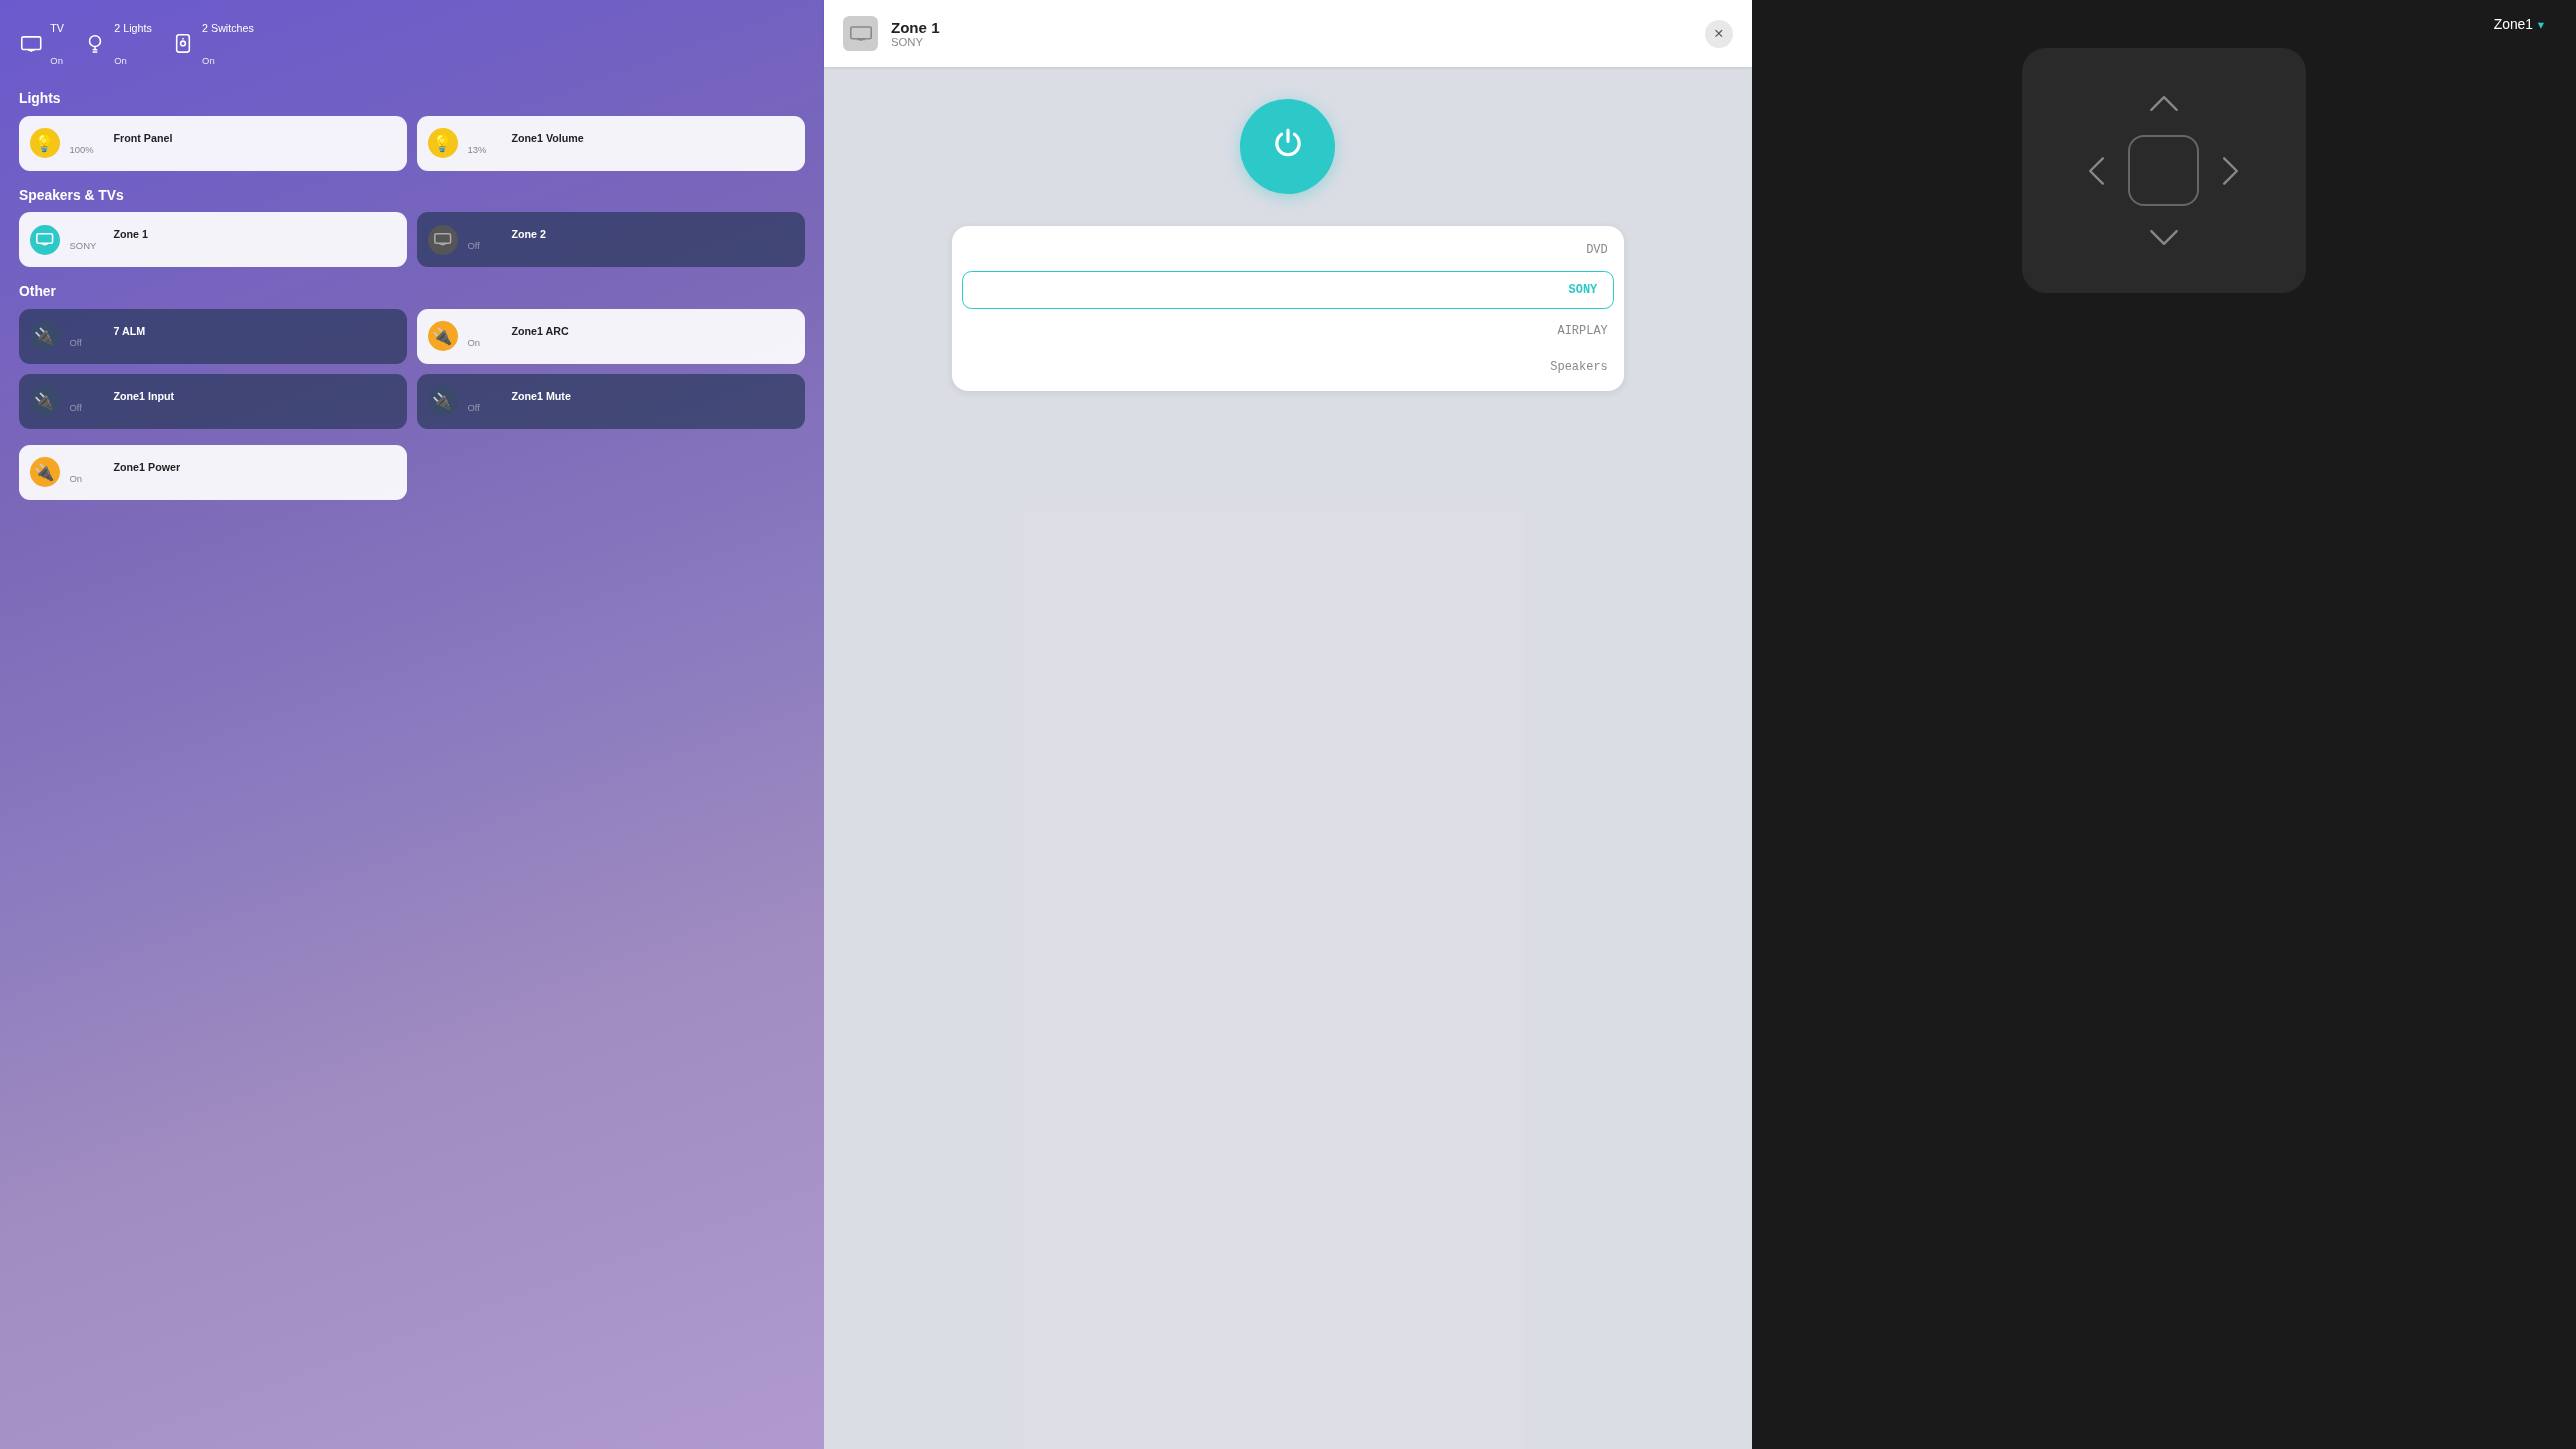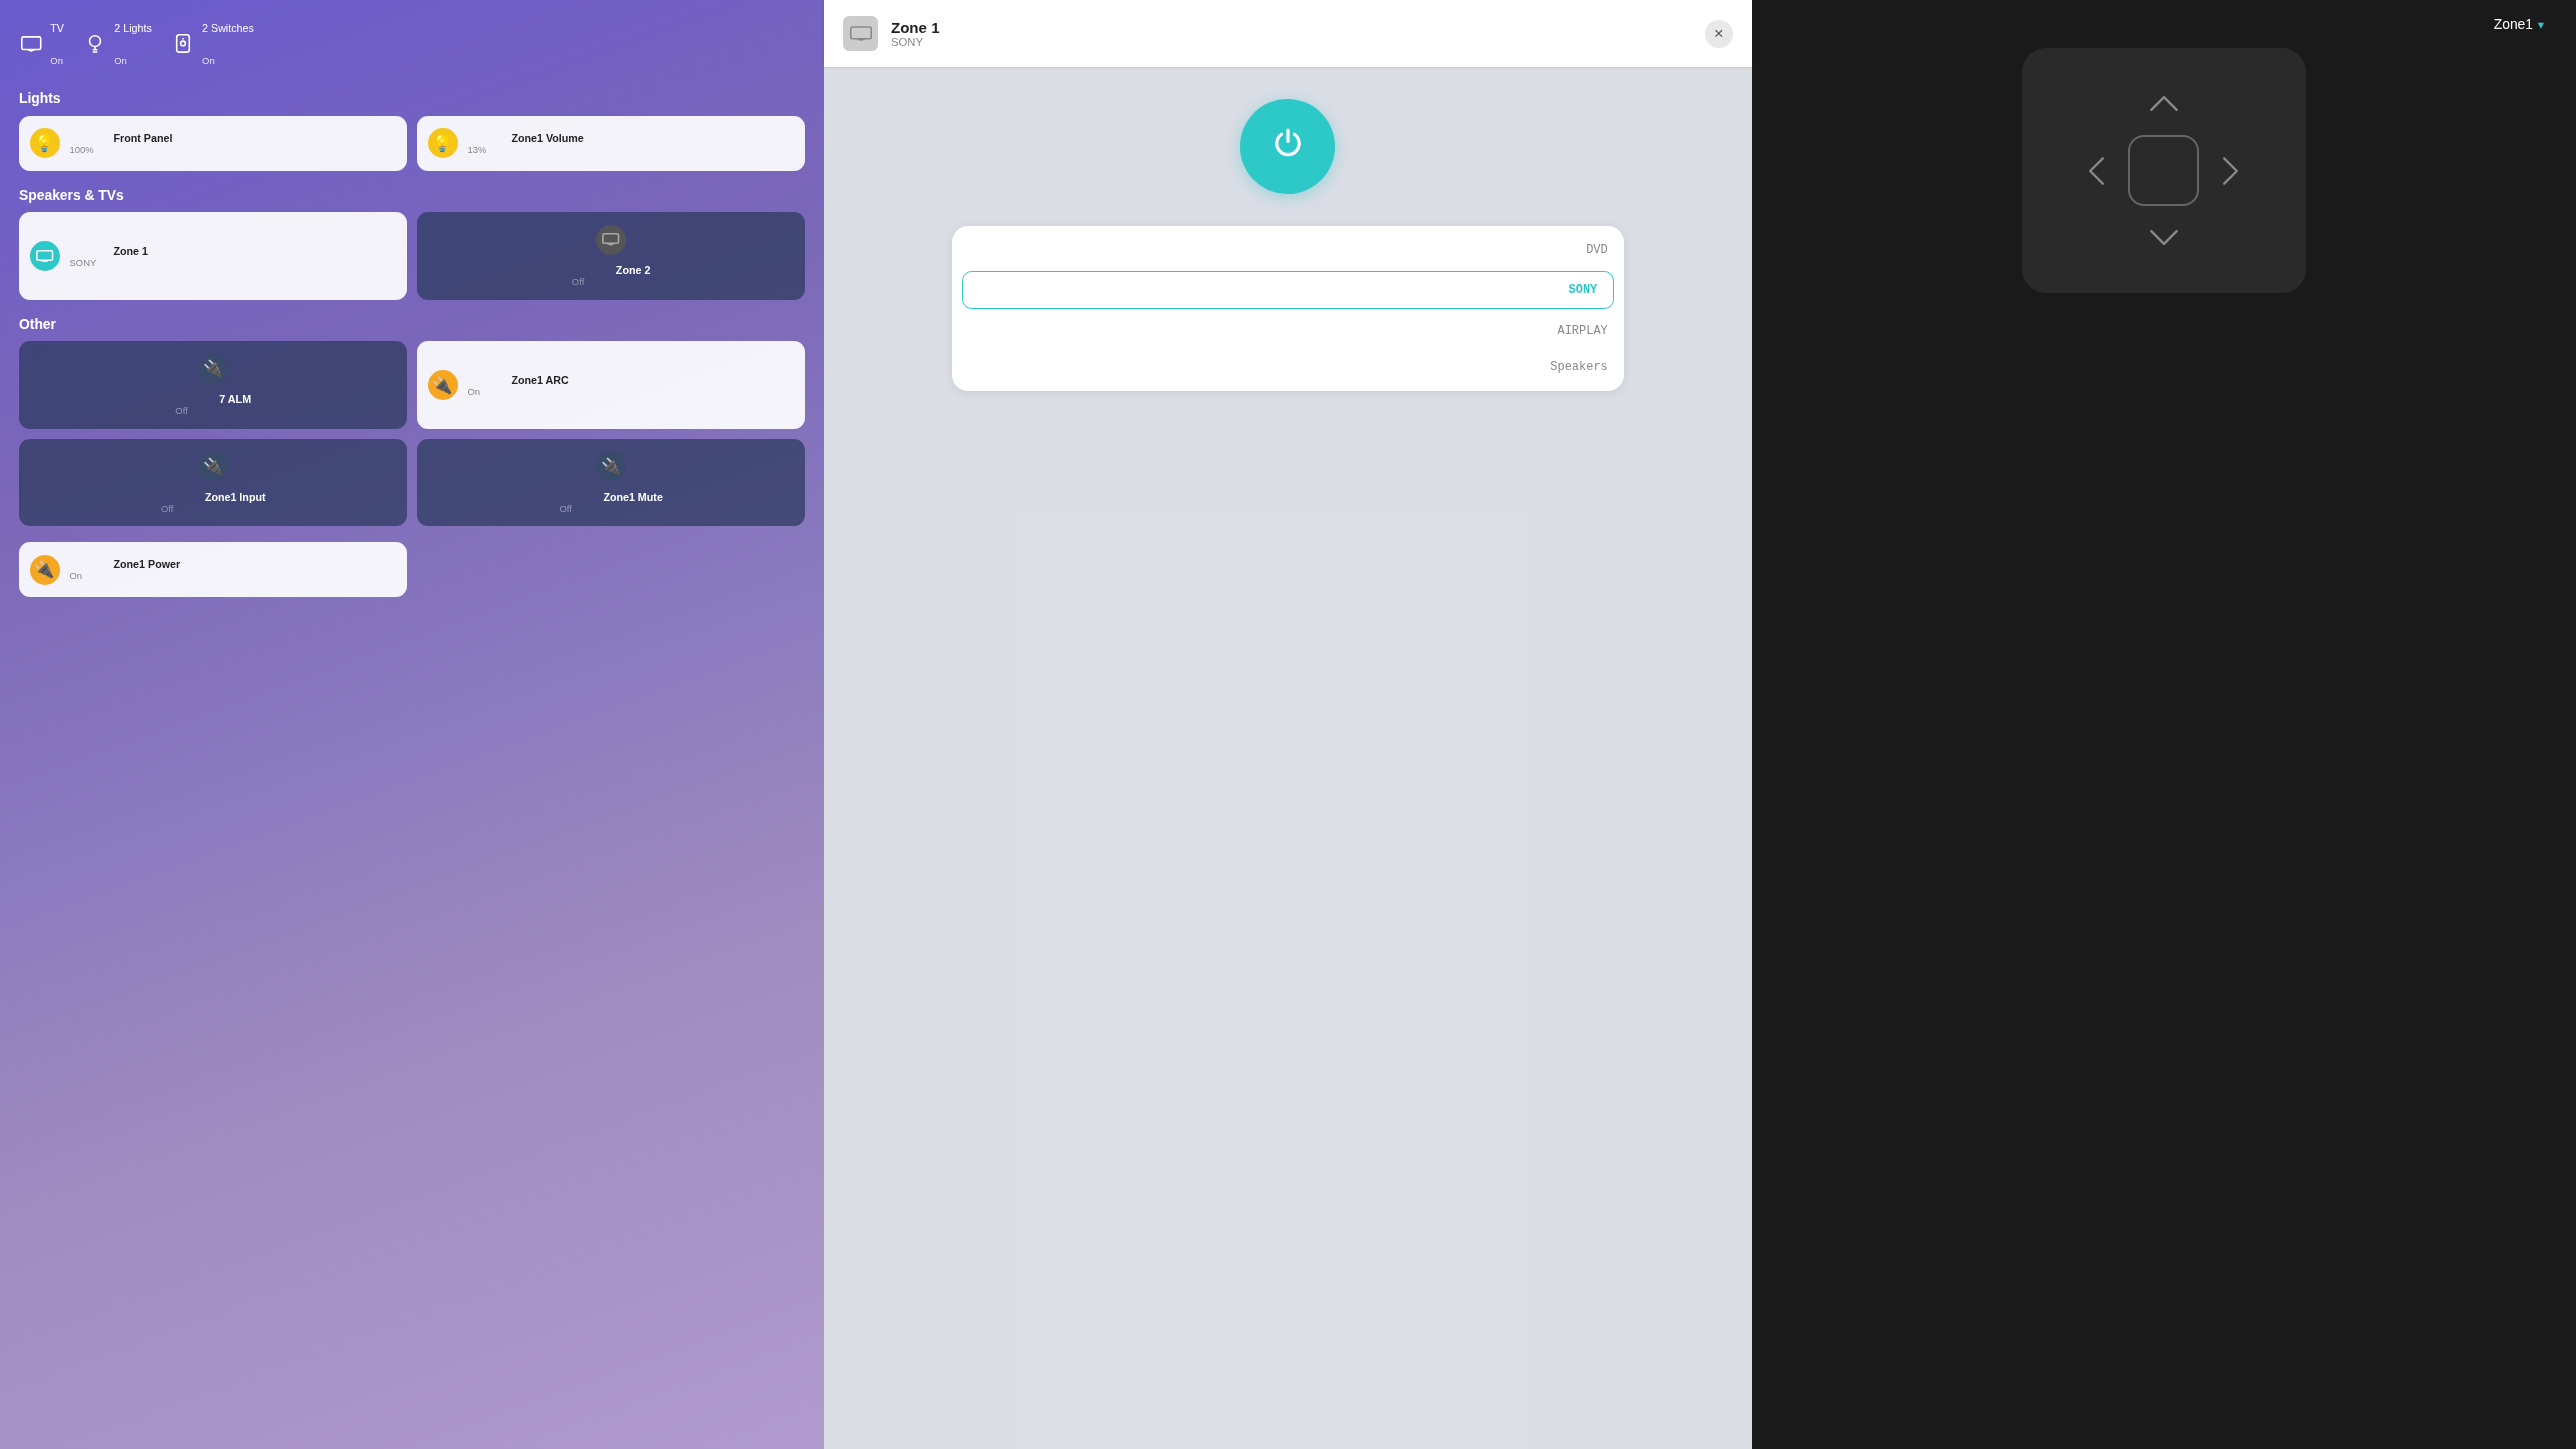--- a/index.html
+++ b/index.html
@@ -84,21 +84,20 @@
       align-items: center;
       gap: 9.5px;
       cursor: pointer;
     }
     .card.light-card {
       background: rgba(255,255,255,0.92);
     }
     .card.dark-card {
       background: rgba(40,55,90,0.7);
       color: white;
-      flex-direction: column;
     }
     .card-icon {
       width: 30px;
       height: 30px;
       border-radius: 50%;
       display: flex;
       align-items: center;
       justify-content: center;
       font-size: 1.3em;
       flex-shrink: 0;

